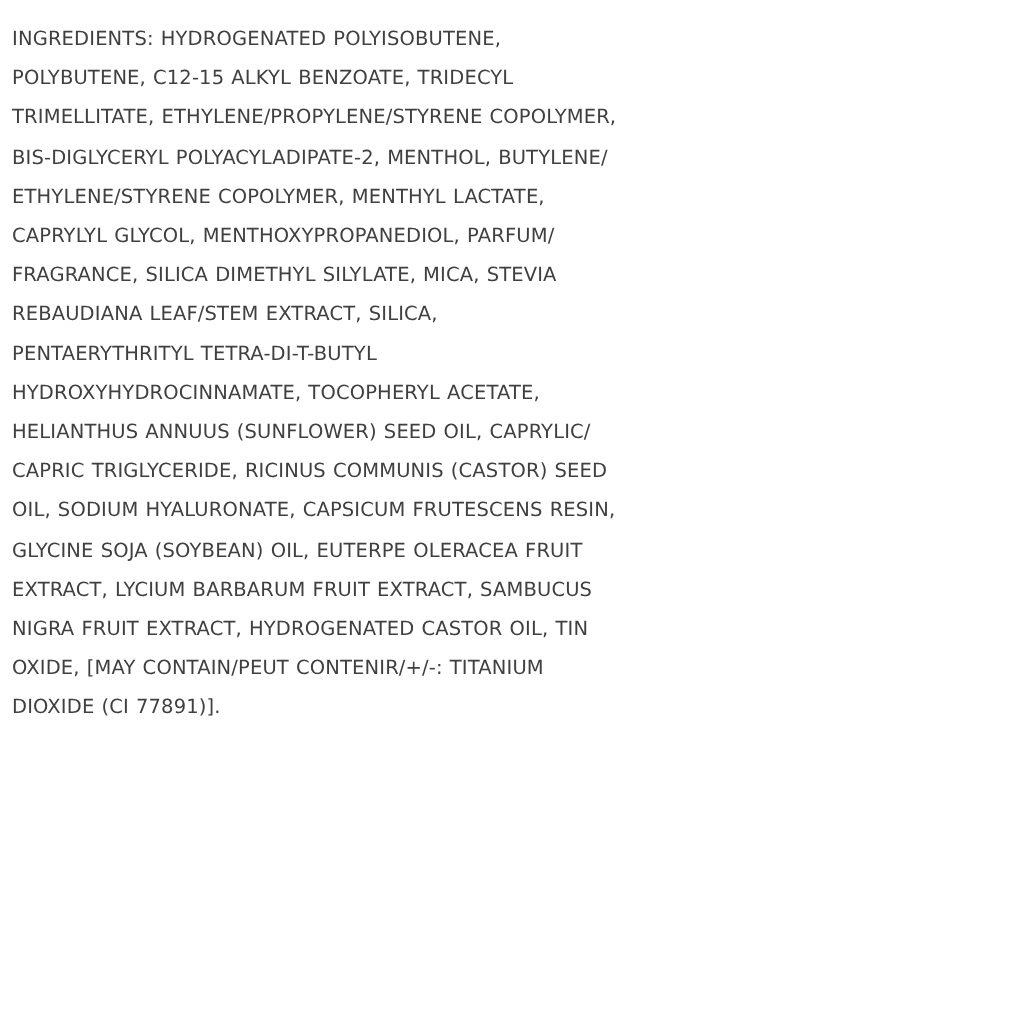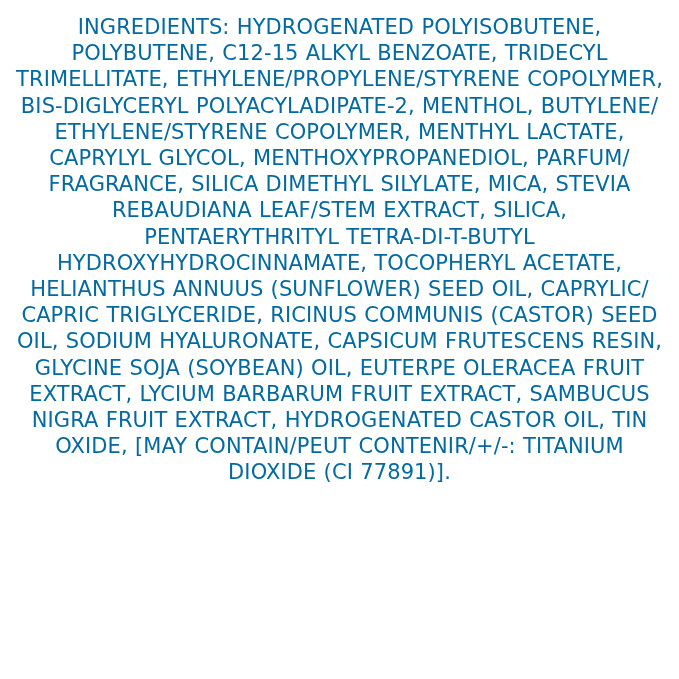--- a/index.html
+++ b/index.html
@@ -14,23 +14,23 @@
     overflow: hidden;
   }
   .page {
     box-sizing: border-box;
     width: 679px;
     height: 679px;
     padding: 14px 8px 0 8px;
     background: #ffffff;
   }
   .ingredients-block {
-    text-align: center;
-    color: #0369a1;
-    font-size: 21px;
+    text-align: left;
+    color: #404040;
+    font-size: 13px;
     line-height: 26.2px;
     letter-spacing: 0.1px;
     word-spacing: 0.5px;
     white-space: pre-wrap;
   }
 </style>
 </head>
 <body>
 
 <div class="page">

